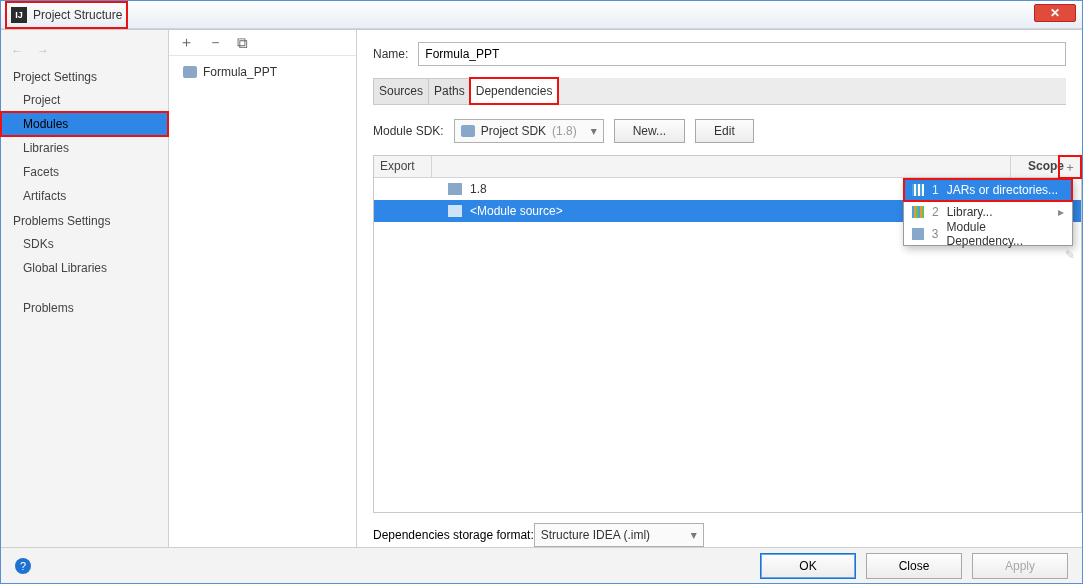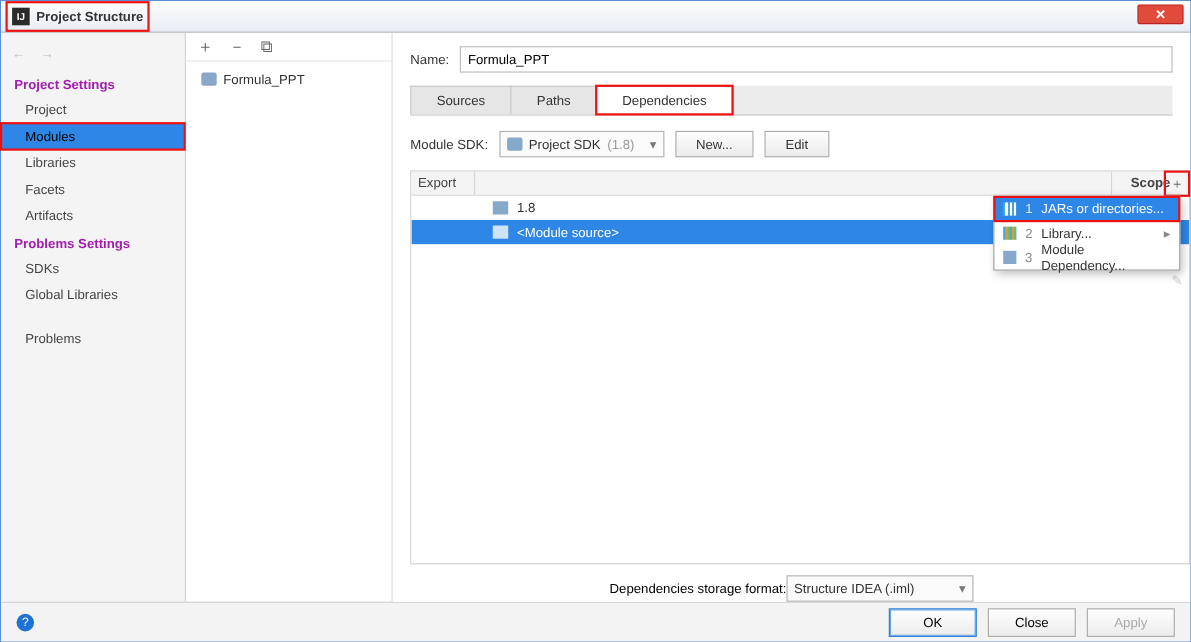--- a/index.html
+++ b/index.html
@@ -1,42 +1,42 @@
 <!DOCTYPE html>
 <html><head>
 <meta charset="utf-8">
 <style>
 * { box-sizing: border-box; margin: 0; padding: 0; font-family: "Segoe UI", Tahoma, sans-serif; font-size: 12px; }
 html, body { width: 1083px; height: 584px; background: #fff; overflow: hidden; }
 .window { width: 1083px; height: 584px; border: 1px solid #5a8fd6; background: #f0f0f0; display: flex; flex-direction: column; }
 .titlebar { height: 28px; background: linear-gradient(#fdfdfd,#e9eef5); display: flex; align-items: center; padding: 0 4px; border-bottom: 1px solid #cfd6e2; position: relative; }
 .titlebar .app-icon { width: 16px; height: 16px; background: #2b2b2b; color: #fff; display:flex;align-items:center;justify-content:center;font-size:9px;font-weight:bold;margin-right:6px;}
-.titlebar .title { color:#333;font-weight:bold; }
+.titlebar .title { color:#333; }
 .titlebar .title-box { border:2px solid #e11; padding:12px 4px; display:inline-flex; align-items:center; height:20px;}
 .titlebar .close { position:absolute; right:6px; top:3px; width:42px; height:18px; background:#e04b3c; border:1px solid #b22; border-radius:2px; display:flex;align-items:center;justify-content:center;color:#fff;font-weight:bold;}
 .body { flex:1; display:flex; background:#fff; border-top:1px solid #c9c9c9; }
 .sidebar { width:168px; background:#f4f4f4; border-right:1px solid #d0d0d0; display:flex; flex-direction:column; padding-top:6px;}
 .nav-arrows { padding:4px 10px 8px; color:#bbb; font-size:14px;}
 .nav-arrows span { margin-right:10px; }
-.section-head { font-weight:bold; color:#a21caf; padding:6px 12px 4px; }
+.section-head { font-weight:normal; color:#404040; padding:6px 12px 4px; }
 .nav-item { padding:5px 22px; color:#444; cursor:pointer; }
 .nav-item.selected { background:#2e87e6; color:#000000; }
 .nav-item.selected-box { outline:2px solid #e11; outline-offset:-1px; }
 .tree-pane { width:188px; border-right:1px solid #d0d0d0; background:#fff; display:flex; flex-direction:column; }
 .tree-toolbar { height:26px; display:flex; align-items:center; gap:14px; padding:0 10px; color:#666; border-bottom:1px solid #e5e5e5;}
 .tree-toolbar span{font-size:15px;cursor:pointer;}
 .tree-body { padding:6px 6px; }
 .tree-node { display:flex; align-items:center; gap:6px; padding:3px 8px; color:#333;}
 .folder-icon { width:14px;height:12px;background:#8aa7c7;border-radius:2px;}
 .main { flex:1; display:flex; flex-direction:column; background:#fff; position:relative;}
 .form-row { display:flex; align-items:center; gap:10px; padding:12px 16px 6px 16px;}
 .form-row label{color:#333;}
 .text-input { flex:1; height:24px; border:1px solid #b8b8b8; padding:0 6px; background:#fff;}
 .tabs { display:flex; border-bottom:1px solid #c9c9c9; margin:6px 16px 0 16px; background:#ececec;}
-.tab { padding:5px 23px 6px; background:#e6e6e6; border:1px solid #c9c9c9; border-bottom:none; margin-right:-1px; color:#333; cursor:pointer;}
+.tab { padding:5px 5px 6px; background:#e6e6e6; border:1px solid #c9c9c9; border-bottom:none; margin-right:-1px; color:#333; cursor:pointer;}
 .tab.active { background:#fff; }
 .tab.hl { outline:2px solid #e11; outline-offset:-1px;}
 .sdk-row { display:flex; align-items:center; gap:10px; padding:14px 16px 8px 16px;}
 .sdk-row label{color:#333;}
 .combo { display:flex; align-items:center; height:24px; border:1px solid #b0b0b0; background:#fafafa; padding:0 6px; gap:6px; min-width:150px; color:#555;}
 .combo .cv{color:#333;}
 .combo .dim{color:#9a9a9a;}
 .combo .arrow{margin-left:auto;color:#777;}
 .btn { height:24px; padding:0 18px; border:1px solid #a8a8a8; background:linear-gradient(#fdfdfd,#ececec); color:#333; cursor:pointer;}
 .deps-area { margin:4px 0 0 16px; border:1px solid #c9c9c9; height:358px; display:flex; flex-direction:column; position:relative;}
@@ -56,25 +56,25 @@
 .popup-item{ display:flex; align-items:center; height:22px; padding:0 8px; gap:8px; color:#333; cursor:pointer;}
 .popup-item .num{color:#888;}
 .popup-item.sel{ background:#2e87e6; color:#fff;}
 .popup-item.sel .num{color:#e6f0fb;}
 .popup-hl{ outline:2px solid #e11; outline-offset:-1px;}
 .pi-ico{ width:12px;height:12px; }
 .pi-ico.jars{ background:repeating-linear-gradient(90deg,#4aa3df 0 2px,#fff 2px 4px);}
 .pi-ico.lib{ background:repeating-linear-gradient(90deg,#4aa3df 0 2px,#e39a2f 2px 4px,#6dbf55 4px 6px);}
 .pi-ico.mod{ background:#87a8c9;}
 .pi-arrow{margin-left:auto;color:#888;}
-.storage-row{ display:flex; align-items:center; padding:10px 16px 0 16px;justify-content:center;}
+.storage-row{ display:flex; align-items:center; padding:10px 16px 0 16px;}
 .footer { height:44px; border-top:1px solid #d0d0d0; background:#f3f3f3; display:flex; align-items:center; padding:0 14px; gap:10px;}
 .footer .help{ width:16px;height:16px;border-radius:50%;background:#1e73d2;color:#fff;display:flex;align-items:center;justify-content:center;font-size:11px;}
 .footer .spacer{flex:1;}
-.footer .fbtn{ height:26px; width:80px; border:1px solid #a8a8a8; background:linear-gradient(#fefefe,#ececec); cursor:pointer;}
+.footer .fbtn{ height:26px; width:96px; border:1px solid #a8a8a8; background:linear-gradient(#fefefe,#ececec); cursor:pointer;}
 .footer .fbtn.primary{ border:1px solid #1e73d2; box-shadow:0 0 0 1px #65a7e8 inset;}
 .footer .fbtn.disabled{ color:#a9a9a9;}
 </style>
 </head>
 <body>
 
 <div class="window">
   <div class="titlebar">
     <span class="title-box">
       <span class="app-icon">IJ</span>

